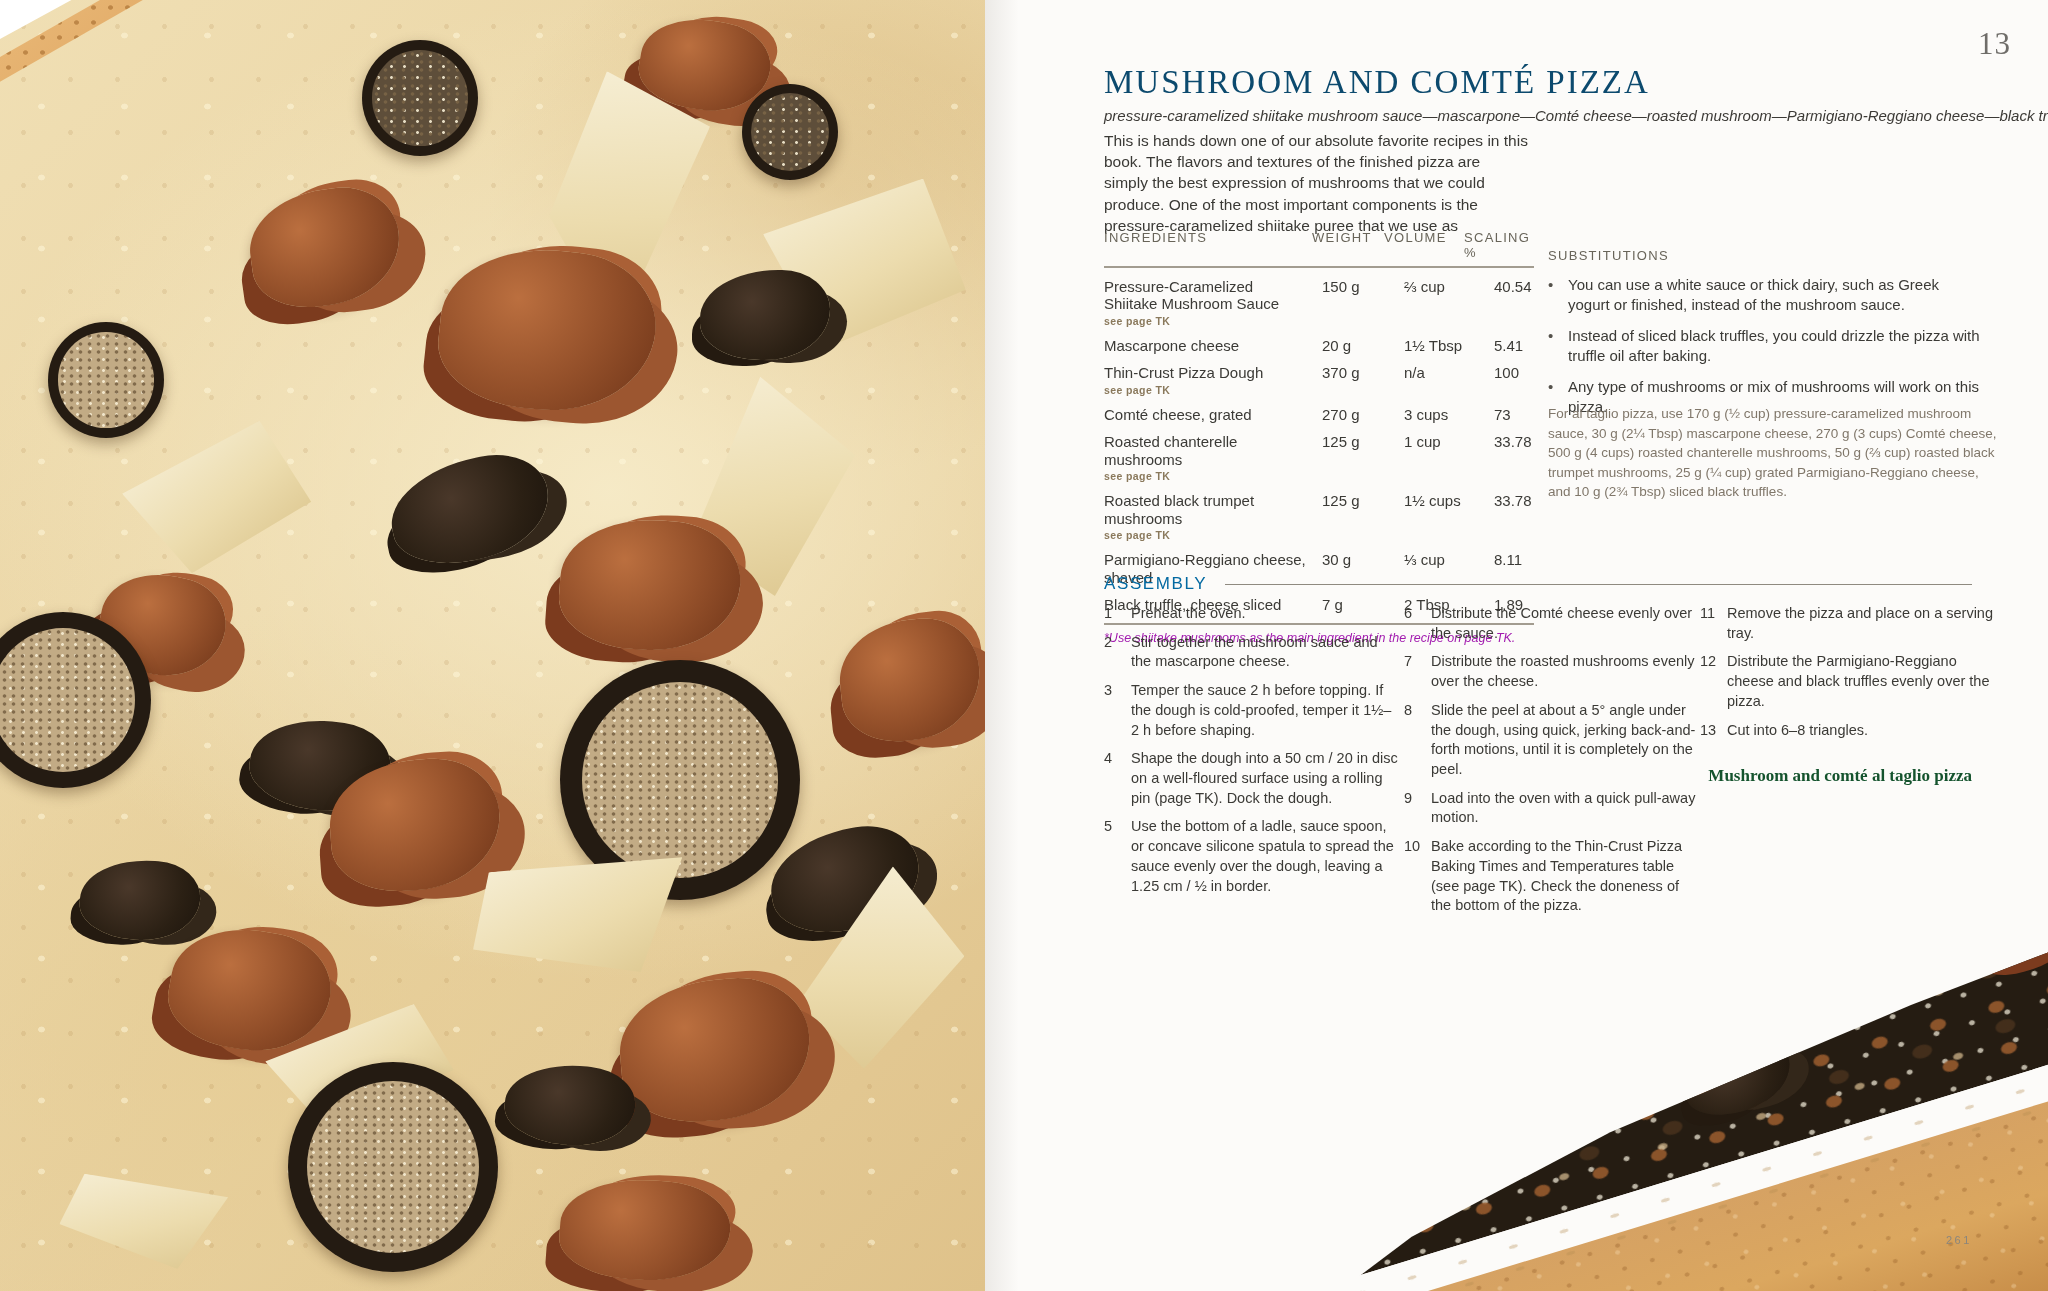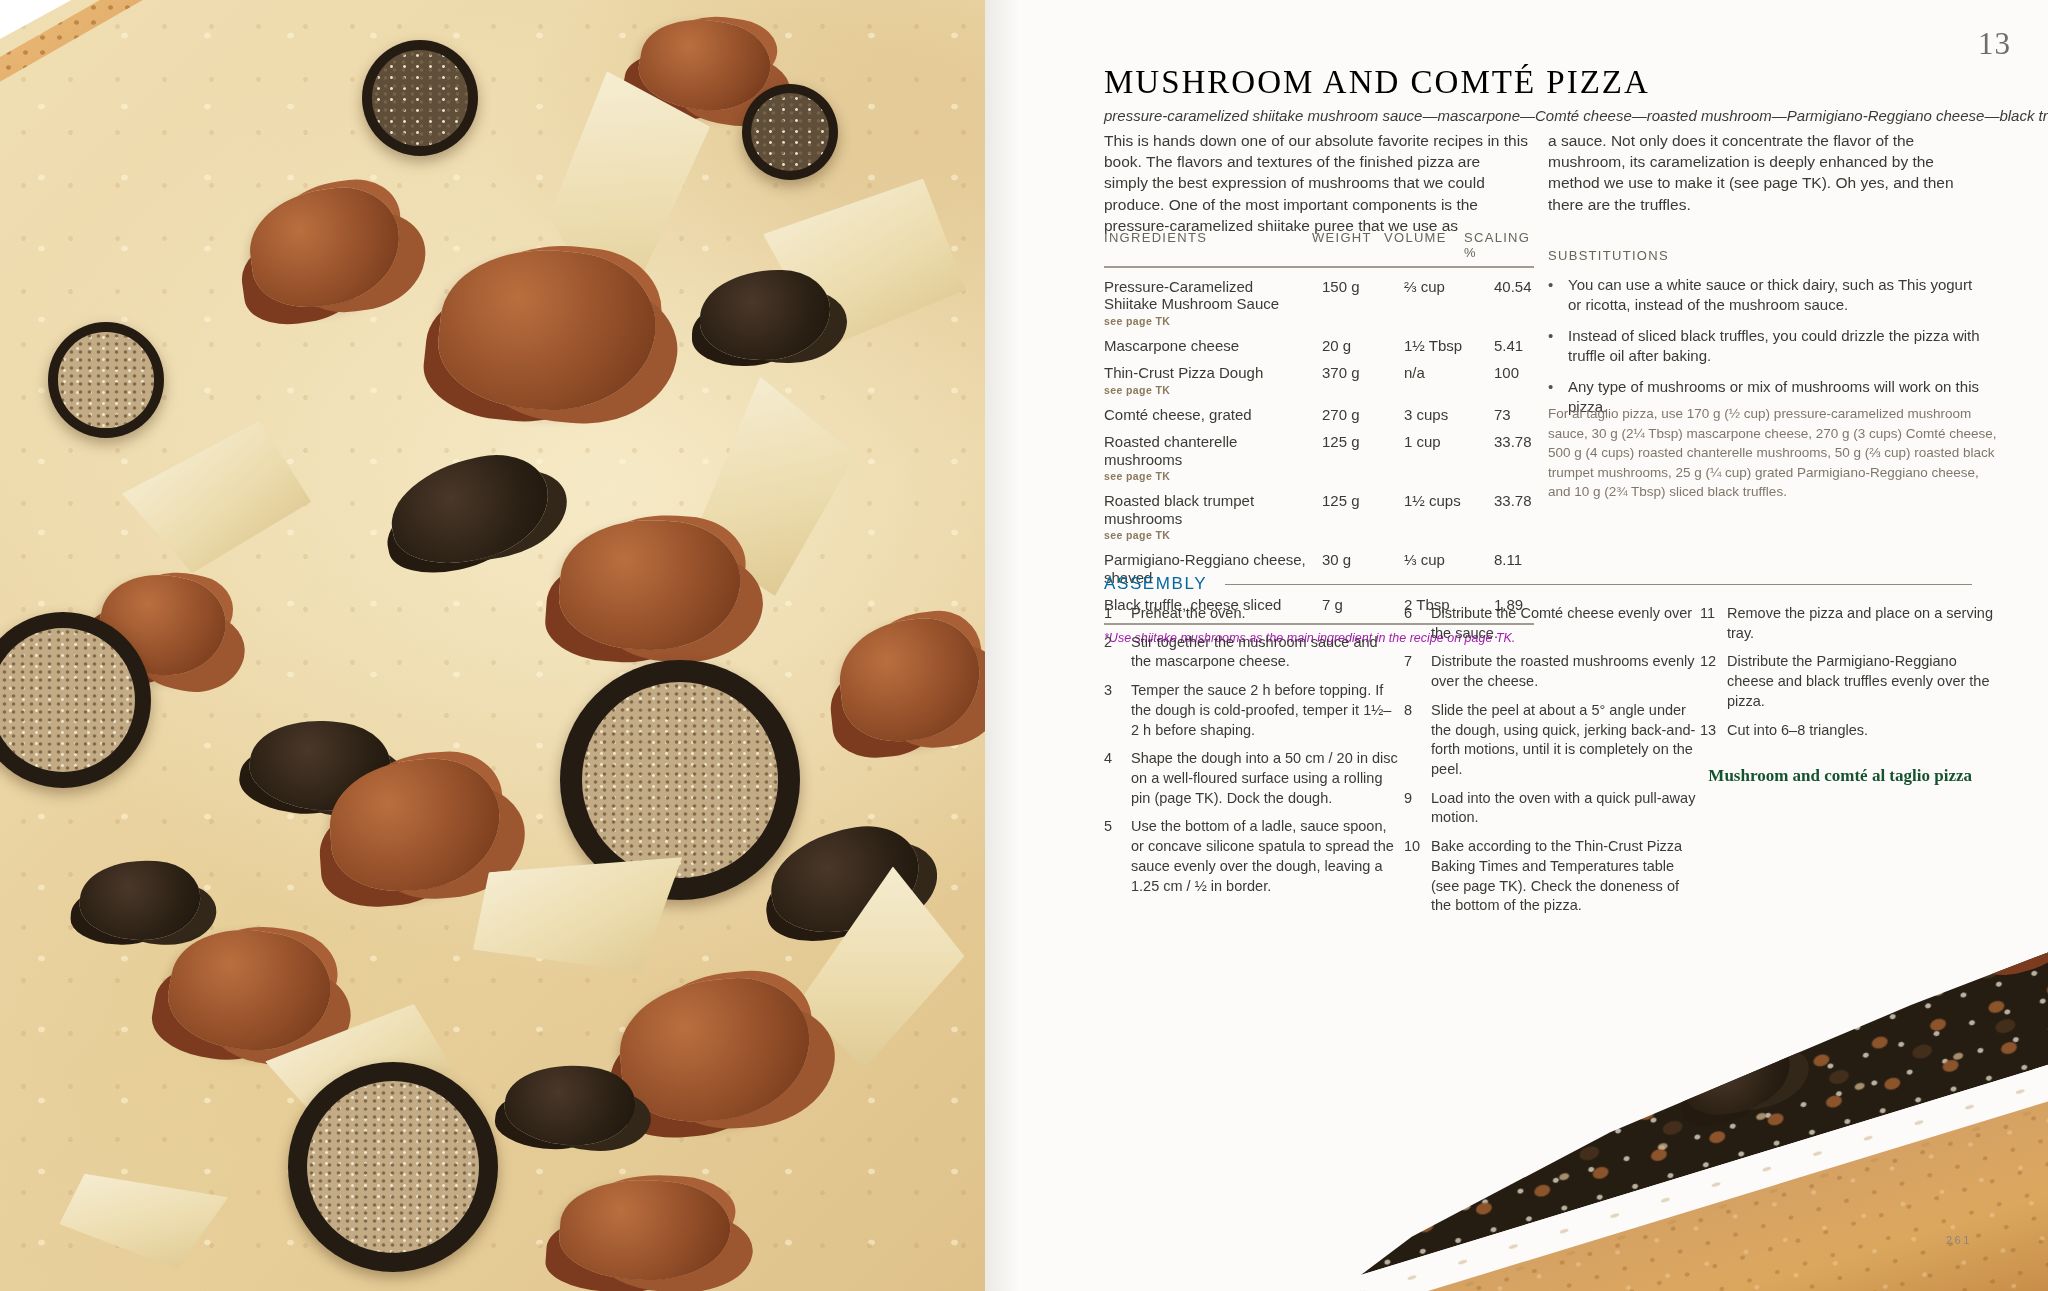--- a/index.html
+++ b/index.html
@@ -43,21 +43,21 @@
   .chant{position:absolute;border-radius:58% 42% 55% 45%/52% 48% 60% 40%;
       background:radial-gradient(circle at 35% 32%,#bb6f3f 0%,#94502a 52%,#6e3418 100%);
       box-shadow:34px 20px 0 -10px #9c5630,-24px 26px 0 -12px #7c3b1e,16px -18px 0 -12px #aa6036,0 6px 12px rgba(70,30,5,.3);}
   .trump{position:absolute;border-radius:62% 38% 52% 48%/55% 45% 58% 42%;
       background:radial-gradient(circle at 40% 35%,#4a382a 0%,#2b2014 60%,#1c140c 100%);
       box-shadow:26px 12px 0 -9px #33271a,-18px 16px 0 -10px #241a10;}
   .folio-top{left:1978px;top:26px;font-family:"Liberation Serif",serif;font-size:31px;color:#6f6d69;letter-spacing:1px;}
   .folio-bottom{left:1946px;top:1234px;font-size:11px;letter-spacing:2.5px;color:#8b867c;}
 
   .title{left:1104px;top:64px;width:620px;font-family:"Liberation Serif",serif;
-      font-size:33px;letter-spacing:2px;color:#000000;white-space:nowrap;}
+      font-size:33px;letter-spacing:2px;color:#0c4a6e;white-space:nowrap;}
   .subtitle{left:1104px;top:107px;width:880px;font-style:italic;font-size:15px;color:#3c3a36;white-space:nowrap;}
   .intro{top:130px;width:424px;font-size:15.5px;line-height:1.37;color:#3a3935;}
   .intro.c1{left:1104px;}
   .intro.c2{left:1548px;}
 
   .ing-table{left:1104px;top:230px;width:430px;}
   .ing-head{display:grid;grid-template-columns:202px 66px 74px 1fr;column-gap:6px;
       font-size:13px;letter-spacing:1.3px;color:#686459;padding-bottom:6px;border-bottom:2px solid #a29c90;}
   .ing-row{display:grid;grid-template-columns:202px 66px 74px 1fr;column-gap:16px;
       font-size:15px;line-height:1.16;padding-top:10px;color:#3b3a36;}
@@ -166,21 +166,20 @@
         <div class="parm pA" style="left: 60px; top: 1180px; width: 165px; height: 85px; transform: rotate(6deg);"></div>
       </div>
   </div>
   <div class="abs page-gutter"></div>
 
   <div class="abs folio-top">13</div>
 
   <div class="abs title">MUSHROOM AND COMTÉ PIZZA</div>
   <div class="abs subtitle">pressure-caramelized shiitake mushroom sauce—mascarpone—Comté cheese—roasted mushroom—Parmigiano-Reggiano cheese—black truffle</div>
   <div class="abs intro c1">This is hands down one of our absolute favorite recipes in this book. The flavors and textures of the finished pizza are simply the best expression of mushrooms that we could produce. One of the most important components is the pressure-caramelized shiitake puree that we use as</div>
-  <div class="abs intro c2">a sauce. Not only does it concentrate the flavor of the mushroom, its caramelization is deeply enhanced by the method we use to make it (see page TK). Oh yes, and then there are the truffles.</div>
 
   <div class="abs ing-table">
     <div class="ing-head">
       <div>INGREDIENTS</div>
       <div>WEIGHT</div>
       <div>VOLUME</div>
       <div>SCALING %</div>
     </div>
     <div id="ing-rows">
   <div class="ing-row">
@@ -248,21 +247,21 @@
   </div>
 </div>
     <div class="ing-foot">*Use shiitake mushrooms as the main ingredient in the recipe on page TK.</div>
   </div>
 
   <div class="abs subs">
     <div class="subs-head">SUBSTITUTIONS</div>
     <div id="subs-list">
   <div class="subs-item">
     <span class="bullet">•</span>
-    <span class="subs-text">You can use a white sauce or thick dairy, such as This yogurt or ricotta, instead of the mushroom sauce.</span>
+    <span class="subs-text">You can use a white sauce or thick dairy, such as Greek yogurt or finished, instead of the mushroom sauce.</span>
   </div>
 
   <div class="subs-item">
     <span class="bullet">•</span>
     <span class="subs-text">Instead of sliced black truffles, you could drizzle the pizza with truffle oil after baking.</span>
   </div>
 
   <div class="subs-item">
     <span class="bullet">•</span>
     <span class="subs-text">Any type of mushrooms or mix of mushrooms will work on this pizza.</span>

